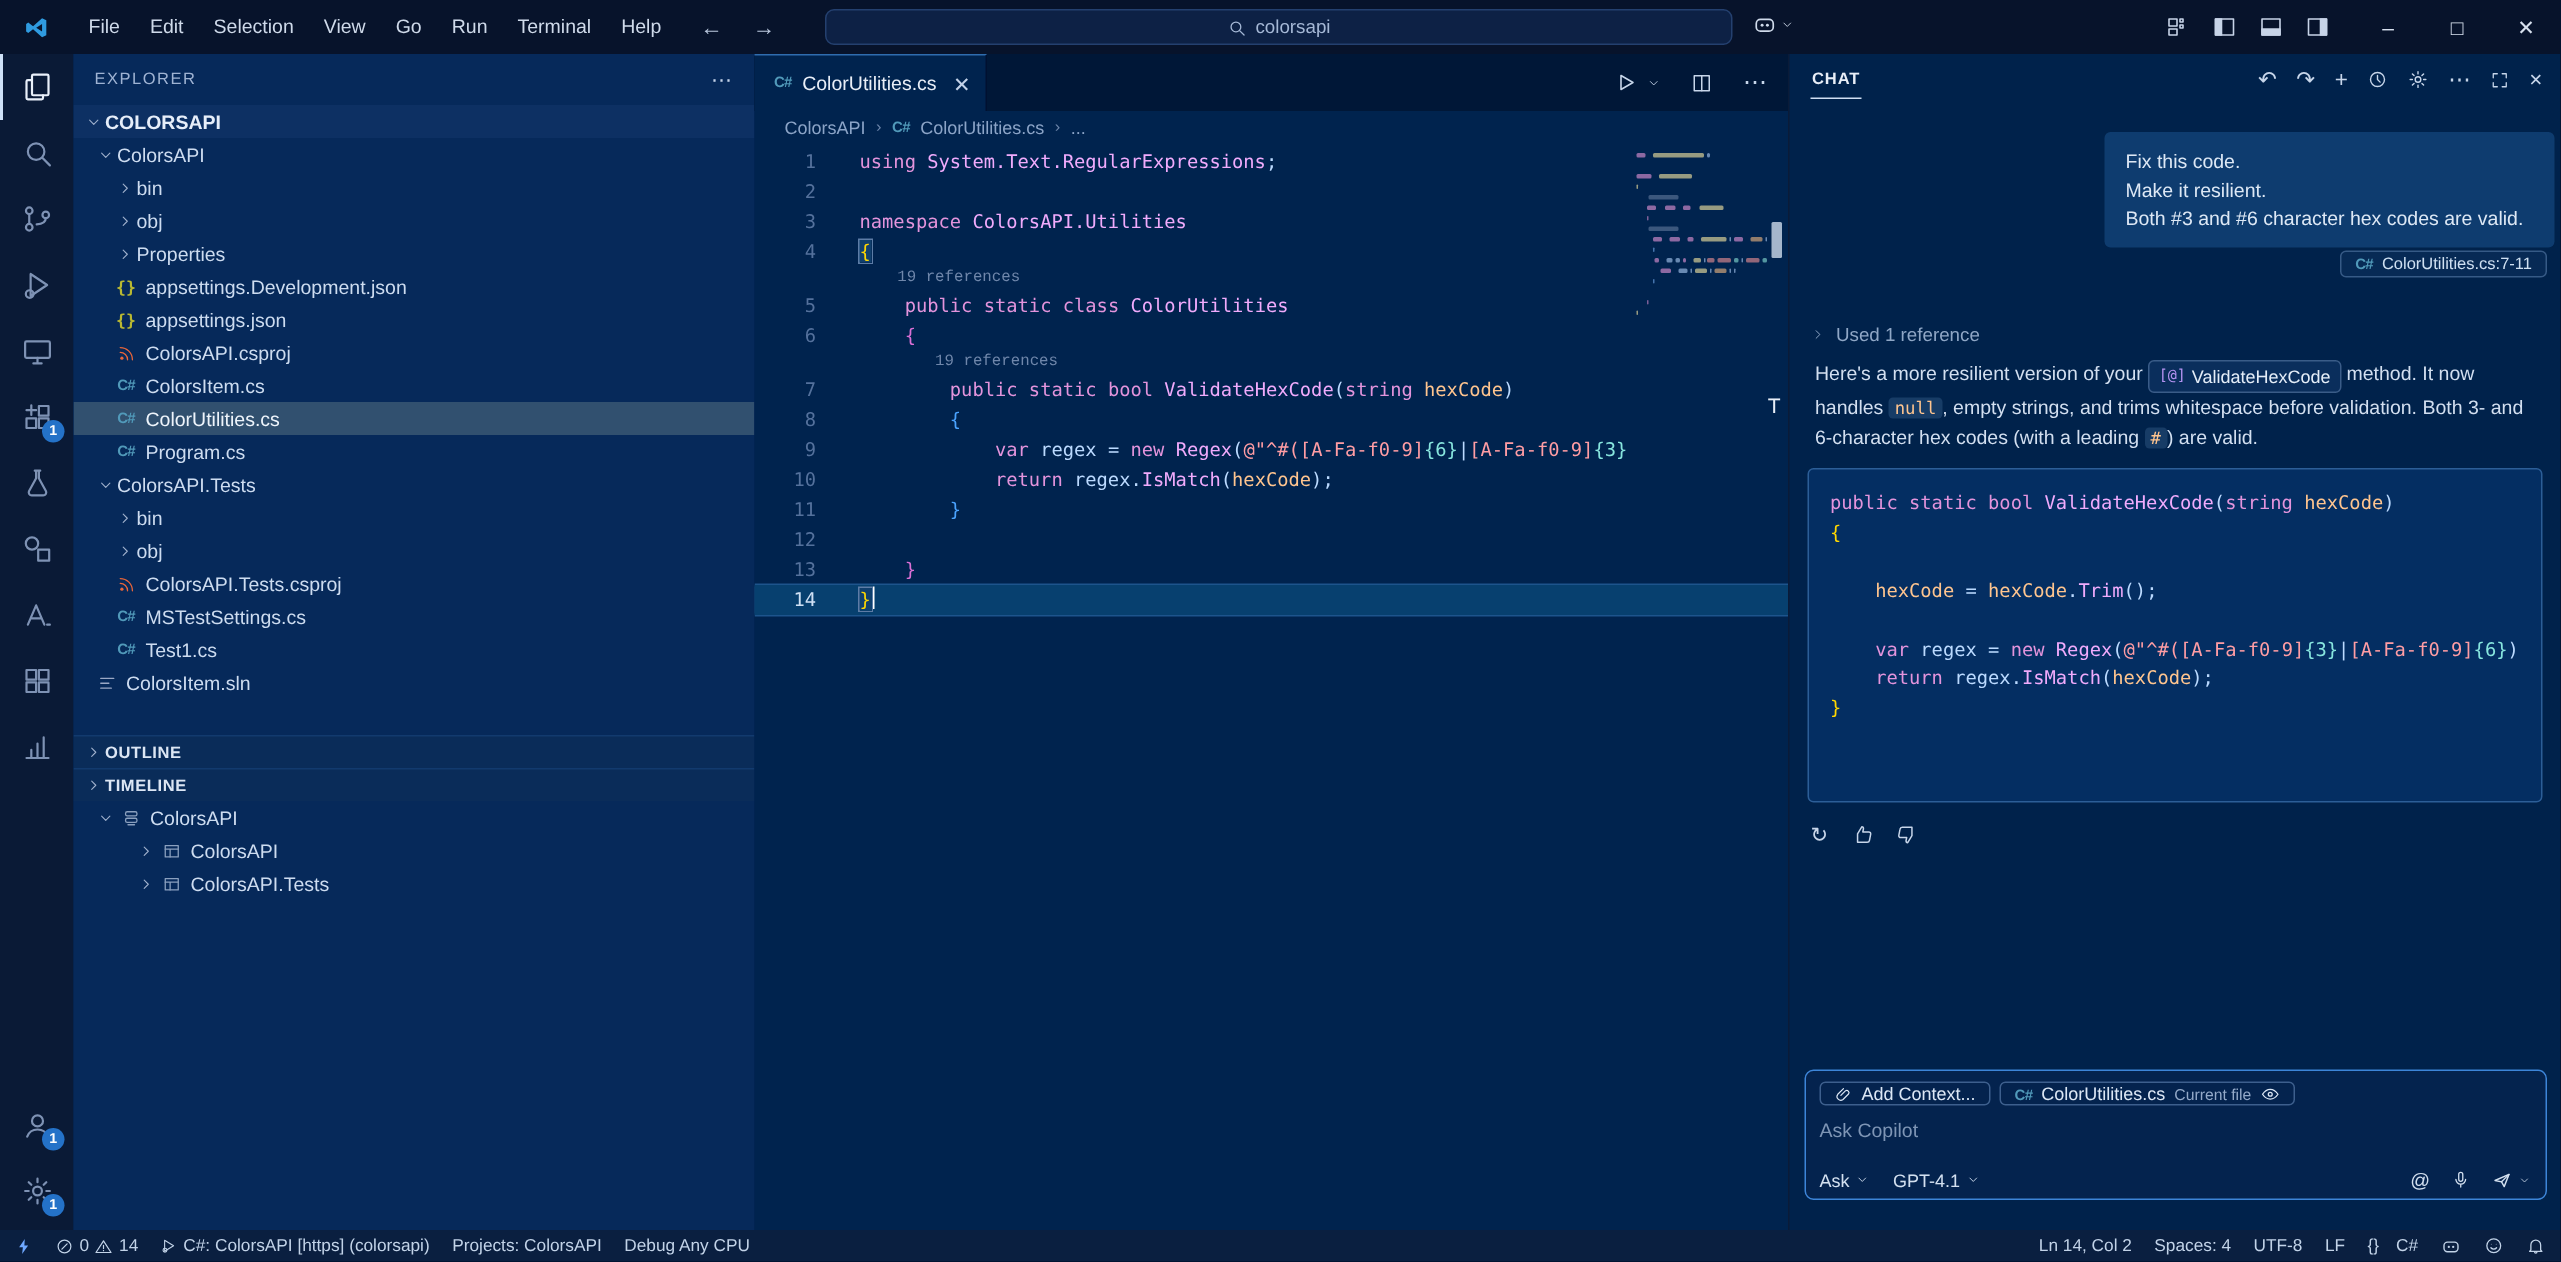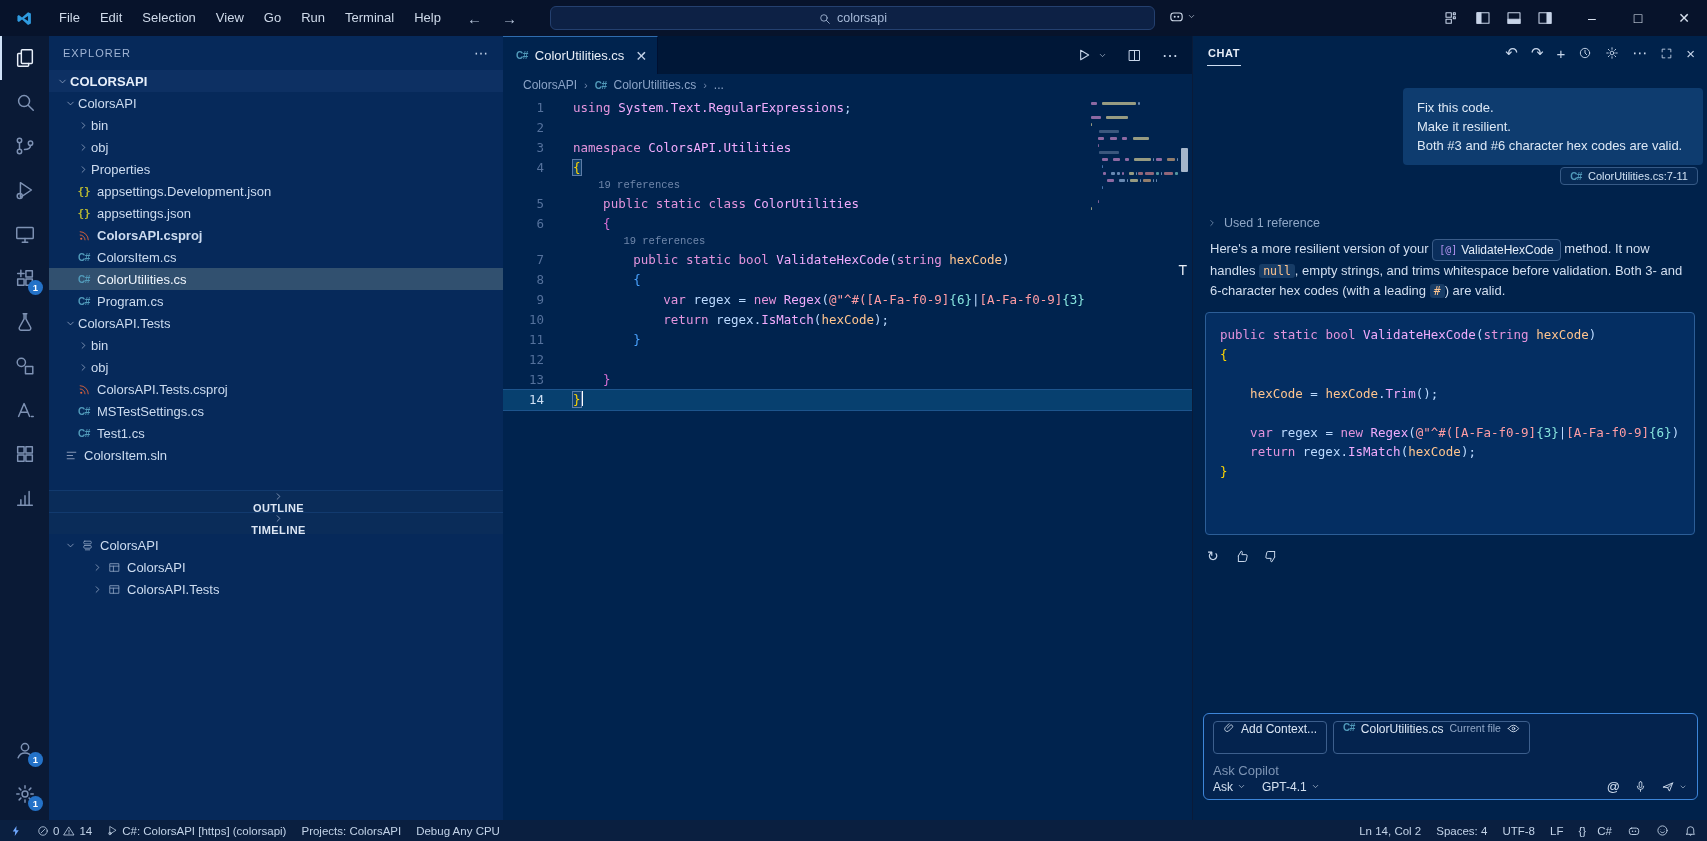--- a/index.html
+++ b/index.html
@@ -81,21 +81,21 @@
   .used-ref{position:absolute;left:14px;top:180px;display:flex;align-items:center;gap:7px;color:#8fa7c6;font-size:12.5px}
   .response{position:absolute;left:17px;right:13px;top:203px;line-height:20px;color:#d2dff0}
   .inline-chip{display:inline-flex;align-items:center;gap:4px;border:1px solid #3a5c88;border-radius:4px;padding:0 6px;font-size:12px;background:#0a2e5c;color:#e4edf8}
   .sym-icon{color:#b392f0;font-size:10px;font-family:"DejaVu Sans Mono",monospace}
   .inline-code{background:#173c66;border-radius:3px;padding:0 4px;font-family:"DejaVu Sans Mono",monospace;font-size:11.5px;color:#ffc58f}
   .code-block{position:absolute;left:12px;right:12px;top:276px;height:223px;background:#042e62;border:1px solid #2c5e97;border-radius:4px;padding:12px 14px;font-family:"DejaVu Sans Mono",monospace;font-size:12.5px;line-height:19.5px;overflow:hidden}
   .cb-line{white-space:pre;height:19.5px}
   .feedback{position:absolute;left:14px;top:512px;display:flex;gap:15px;color:#c7d6ea;font-size:14px;align-items:center}
   .chat-input{position:absolute;left:10px;right:9px;bottom:20px;height:87px;border:1px solid #3d85d8;border-radius:6px;background:#04234e;padding:7px 9px}
   .ctx-row{display:flex;gap:6px}
-  .ctx-btn{height:33px;border:1px solid #3d5f8d;border-radius:4px;display:flex;align-items:flex-start;gap:6px;padding:0 9px;font-size:12px;color:#dce7f5}
+  .ctx-btn{height:16px;border:1px solid #3d5f8d;border-radius:4px;display:flex;align-items:flex-end;gap:6px;padding:0 9px;font-size:12px;color:#dce7f5}
   .chip-note{color:#93a9c8;font-size:10.5px}
   .ask-placeholder{margin-top:9px;color:#7e95b5;font-size:13px}
   .input-bottom{position:absolute;left:9px;right:10px;bottom:5px;display:flex;align-items:center;gap:16px;font-size:12px;color:#d3e0f0}
   .sel{display:flex;align-items:center;gap:4px}
   .input-right{margin-left:auto;display:flex;align-items:center;gap:14px;font-size:13px}
 
   
   #statusbar{position:absolute;bottom:0;left:0;right:0;height:21px;background:#0a1f40;display:flex;align-items:center;font-size:11.5px;color:#c2d3e8;padding:0 10px;gap:15px}
   .sb-item{display:flex;align-items:center;gap:4px;white-space:nowrap}
   .sb-right{margin-left:auto;display:flex;gap:15px;align-items:center}
@@ -326,21 +326,21 @@
               <span class="json-glyph">{}</span>
             </span>
             <span>appsettings.Development.json</span>
           </div>
           <div class="tree-row" style="padding-left: 26px;">
             <span class="tree-icon">
               <span class="json-glyph">{}</span>
             </span>
             <span>appsettings.json</span>
           </div>
-          <div class="tree-row" style="padding-left: 26px; font-weight: bold;">
+          <div class="tree-row" style="padding-left: 26px;">
             <span class="tree-icon">
               <svg width="13" height="13" viewBox="0 0 24 24" style="color:#e8653a">
                 <circle cx="6" cy="18" r="2" fill="currentColor" stroke="none"></circle>
                 <path d="M4 11a9 9 0 0 1 9 9M4 5a15 15 0 0 1 15 15"></path>
               </svg>
             </span>
             <span>ColorsAPI.csproj</span>
           </div>
           <div class="tree-row" style="padding-left: 26px;">
             <span class="tree-icon">
@@ -409,29 +409,29 @@
             <span class="tree-icon">
               <svg width="13" height="13" viewBox="0 0 24 24" style="color:#9aa8c5">
                 <path d="M4 6h16M4 12h10M4 18h13"></path>
               </svg>
             </span>
             <span>ColorsItem.sln</span>
           </div>
         </div>
       <div class="spacer24"></div>
       <div id="bottom-sections">
-          <div class="sec-row" style="padding-left: 5px; flex-direction: column;">
+          <div class="sec-row" style="padding-left: 5px;">
             <span class="chev ">
               <svg width="11" height="11" viewBox="0 0 24 24">
                 <path d="M9 6l6 6-6 6"></path>
               </svg>
             </span>
             <span>OUTLINE</span>
           </div>
-          <div class="sec-row" style="padding-left: 5px; flex-direction: column;">
+          <div class="sec-row" style="padding-left: 5px;">
             <span class="chev ">
               <svg width="11" height="11" viewBox="0 0 24 24">
                 <path d="M9 6l6 6-6 6"></path>
               </svg>
             </span>
             <span>TIMELINE</span>
           </div>
           <div class="tree-row" style="padding-left: 13px;">
             <span class="chev down">
               <svg width="11" height="11" viewBox="0 0 24 24">

